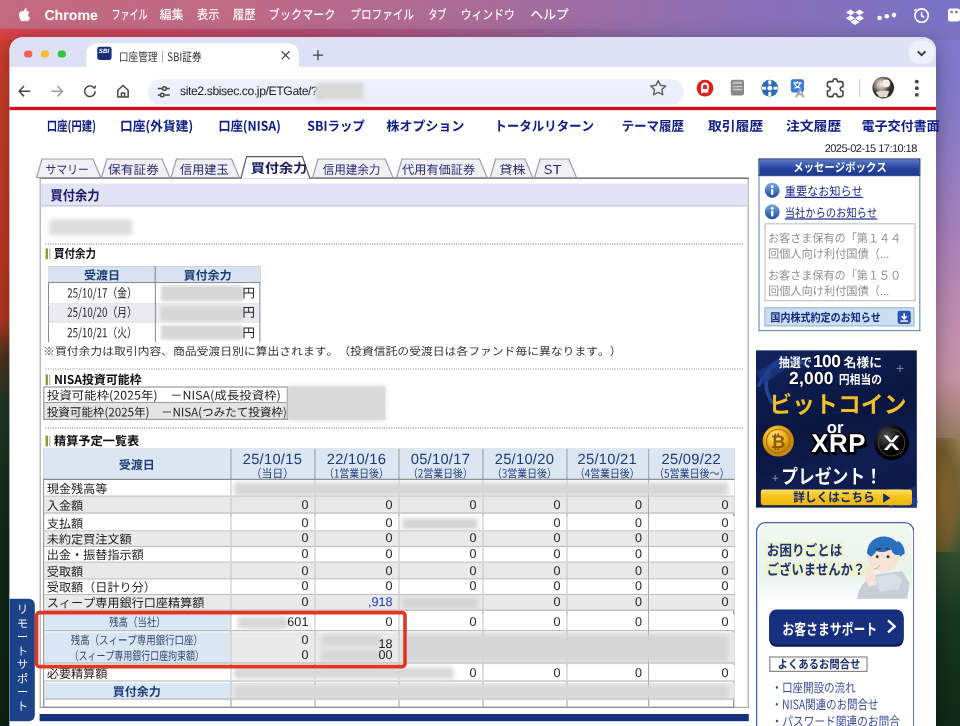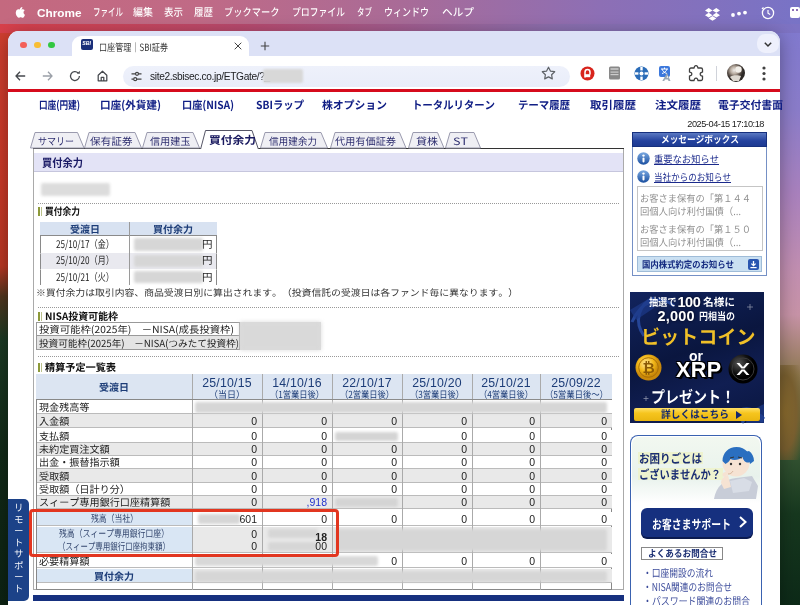--- a/index.html
+++ b/index.html
@@ -610,21 +610,21 @@
 <svg class="jt" style="left:718.0px;top:109.0px;" width="65" height="2">
       <g fill="#111f85" transform="translate(0,0) scale(0.010833,-0.011000)">
         <use href="#g68" x="0"></use>
         <use href="#g69" x="1000"></use>
         <use href="#g70" x="2000"></use>
         <use href="#g71" x="3000"></use>
         <use href="#g72" x="4000"></use>
         <use href="#g73" x="5000"></use>
       </g>
     </svg>
-<div class="lt" style="left:764.0px;top:119.3px;font-size:9.2px;color:#222;font-weight:400;transform:translateX(-100%);letter-spacing:-0.45px;">2025-04-15 17:10:18</div>
+<div class="lt" style="left:764.0px;top:119.3px;font-size:9.2px;color:#222;font-weight:400;transform:translateX(-100%);letter-spacing:-0.45px;">2025-02-15 17:10:18</div>
 <div class="a" style="left:33.0px;top:147.5px;width:591.0px;height:1.5px;background:#333;"></div>
 <svg class="jt" style="left:29.5px;top:131.5px" width="54.5" height="16">
       <polygon points="5,0.5 47.5,0.5 54.0,16 0.5,16" fill="#efeff4" stroke="#9a9aae" stroke-width="1"></polygon>
     </svg>
 <svg class="jt" style="left:38.0px;top:144.5px;" width="36" height="2">
       <g fill="#2c2c6e" transform="translate(0,0) scale(0.009000,-0.010200)">
         <use href="#g74" x="0"></use>
         <use href="#g75" x="1000"></use>
         <use href="#g76" x="2000"></use>
         <use href="#g77" x="3000"></use>
@@ -975,33 +975,33 @@
     </svg>
 <div class="lt" style="left:227.0px;top:375.8px;font-size:12.3px;color:#1c3c77;font-weight:400;transform:translateX(-50%);letter-spacing:0.20px;">25/10/15</div>
 <svg class="jt" style="left:209.0px;top:397.5px;" width="36" height="2">
       <g fill="#1c3c77" transform="translate(0,0) scale(0.009000,-0.009600)">
         <use href="#g103" x="0"></use>
         <use href="#g173" x="1000"></use>
         <use href="#g122" x="2000"></use>
         <use href="#g105" x="3000"></use>
       </g>
     </svg>
-<div class="lt" style="left:297.0px;top:375.8px;font-size:12.3px;color:#1c3c77;font-weight:400;transform:translateX(-50%);letter-spacing:0.20px;">14/10/16</div>
+<div class="lt" style="left:297.0px;top:375.8px;font-size:12.3px;color:#1c3c77;font-weight:400;transform:translateX(-50%);letter-spacing:0.20px;">22/10/16</div>
 <svg class="jt" style="left:270.0px;top:397.5px;" width="54" height="2">
       <g fill="#1c3c77" transform="translate(0,0) scale(0.008238,-0.009600)">
         <use href="#g103" x="0"></use>
         <use href="#g100" x="1000"></use>
         <use href="#g174" x="1555"></use>
         <use href="#g175" x="2555"></use>
         <use href="#g122" x="3555"></use>
         <use href="#g176" x="4555"></use>
         <use href="#g105" x="5555"></use>
       </g>
     </svg>
-<div class="lt" style="left:367.0px;top:375.8px;font-size:12.3px;color:#1c3c77;font-weight:400;transform:translateX(-50%);letter-spacing:0.20px;">22/10/17</div>
+<div class="lt" style="left:367.0px;top:375.8px;font-size:12.3px;color:#1c3c77;font-weight:400;transform:translateX(-50%);letter-spacing:0.20px;">05/10/17</div>
 <svg class="jt" style="left:340.0px;top:397.5px;" width="54" height="2">
       <g fill="#1c3c77" transform="translate(0,0) scale(0.008238,-0.009600)">
         <use href="#g103" x="0"></use>
         <use href="#g97" x="1000"></use>
         <use href="#g174" x="1555"></use>
         <use href="#g175" x="2555"></use>
         <use href="#g122" x="3555"></use>
         <use href="#g176" x="4555"></use>
         <use href="#g105" x="5555"></use>
       </g>
@@ -1328,21 +1328,21 @@
 <div class="lt" style="left:257.0px;top:512.6px;font-size:10.5px;color:#222;font-weight:400;transform:translateX(-100%);">601</div>
 <div class="lt" style="left:327.0px;top:512.5px;font-size:10.5px;color:#222;font-weight:400;transform:translateX(-100%);">0</div>
 <div class="lt" style="left:397.0px;top:512.5px;font-size:10.5px;color:#222;font-weight:400;transform:translateX(-100%);">0</div>
 <div class="lt" style="left:467.0px;top:512.5px;font-size:10.5px;color:#222;font-weight:400;transform:translateX(-100%);">0</div>
 <div class="lt" style="left:535.0px;top:512.5px;font-size:10.5px;color:#222;font-weight:400;transform:translateX(-100%);">0</div>
 <div class="lt" style="left:607.0px;top:512.5px;font-size:10.5px;color:#222;font-weight:400;transform:translateX(-100%);">0</div>
 <div class="lt" style="left:257.0px;top:527.5px;font-size:10.5px;color:#222;font-weight:400;transform:translateX(-100%);">0</div>
 <div class="lt" style="left:257.0px;top:540.0px;font-size:10.5px;color:#222;font-weight:400;transform:translateX(-100%);">0</div>
 <div class="a" style="left:268.0px;top:529.0px;width:50.0px;height:9.0px;background:#d6d6d6;border-radius:2px;filter:blur(1.6px);"></div>
 <div class="a" style="left:268.0px;top:541.5px;width:50.0px;height:9.0px;background:#d6d6d6;border-radius:2px;filter:blur(1.6px);"></div>
-<div class="lt" style="left:327.0px;top:531px;font-size:10.5px;color:#222;font-weight:700;transform:translateX(-100%);">18</div>
+<div class="lt" style="left:327.0px;top:531px;font-size:10.5px;color:#222;font-weight:400;transform:translateX(-100%);">18</div>
 <div class="lt" style="left:327.0px;top:540.0px;font-size:10.5px;color:#222;font-weight:400;transform:translateX(-100%);">00</div>
 <div class="a" style="left:335.0px;top:528.5px;width:272.0px;height:22.0px;background:#d6d6d6;border-radius:2px;filter:blur(1.8px);"></div>
 <div class="a" style="left:195.0px;top:555.5px;width:183.0px;height:10.5px;background:#d8d8d8;border-radius:2px;filter:blur(1.6px);"></div>
 <div class="lt" style="left:397.0px;top:554.5px;font-size:10.5px;color:#222;font-weight:400;transform:translateX(-100%);">0</div>
 <div class="lt" style="left:467.0px;top:554.5px;font-size:10.5px;color:#222;font-weight:400;transform:translateX(-100%);">0</div>
 <div class="lt" style="left:535.0px;top:554.5px;font-size:10.5px;color:#222;font-weight:400;transform:translateX(-100%);">0</div>
 <div class="lt" style="left:607.0px;top:554.5px;font-size:10.5px;color:#222;font-weight:400;transform:translateX(-100%);">0</div>
 <div class="a" style="left:195.0px;top:570.5px;width:412.0px;height:11.0px;background:#d6d6d6;border-radius:2px;filter:blur(1.8px);"></div>
 <div class="a" style="left:29.0px;top:509.0px;width:310.0px;height:48.0px;border:3.5px solid #e23620;border-radius:4px;"></div>
 <div class="a" style="left:33.0px;top:595.0px;width:591.0px;height:6.0px;background:#16307f;"></div>

